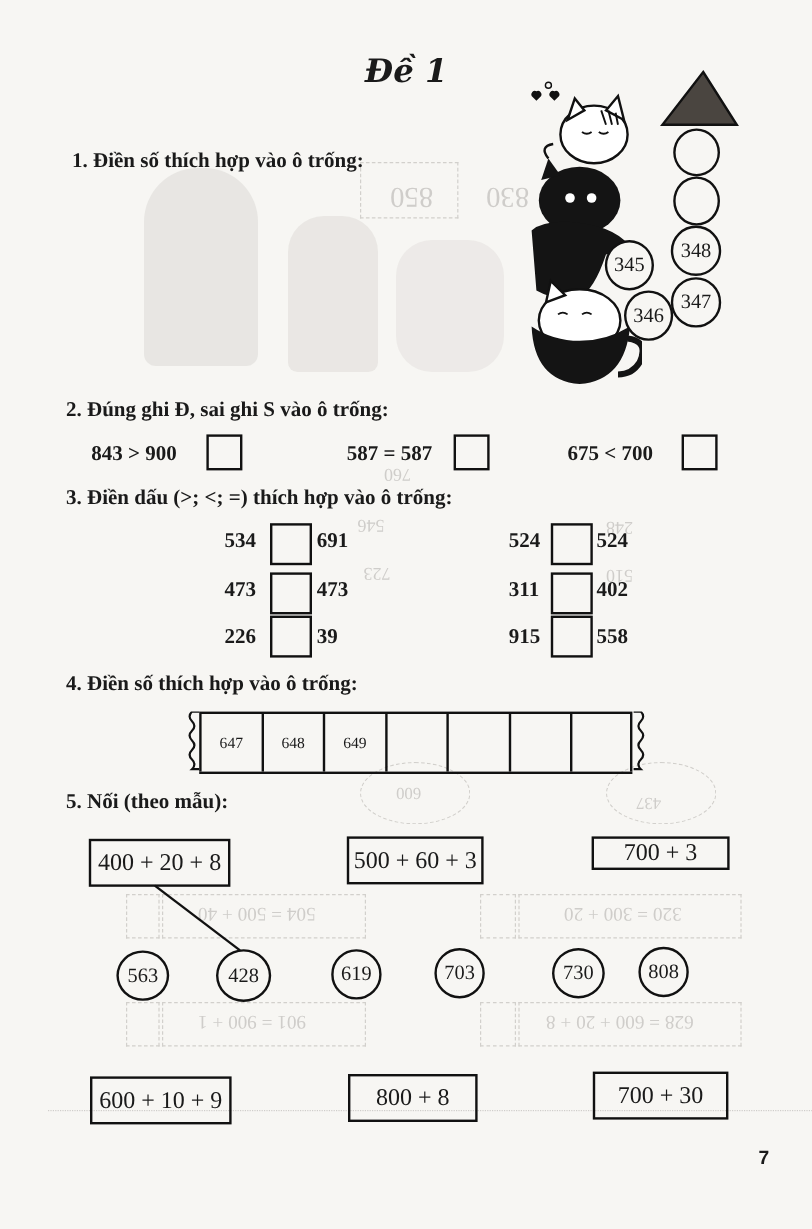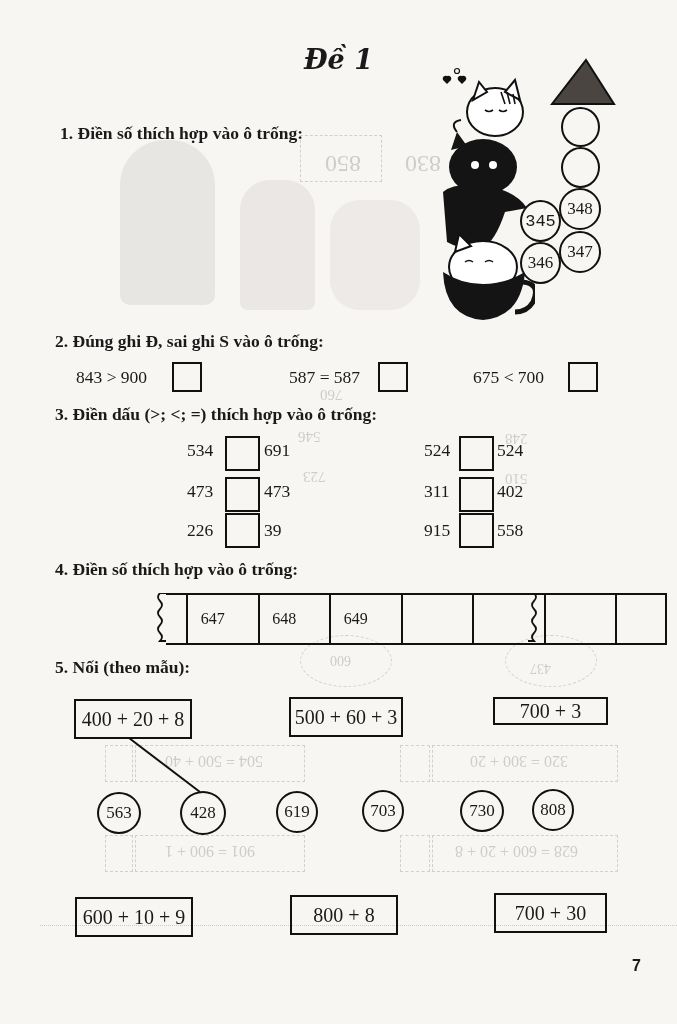--- a/index.html
+++ b/index.html
@@ -11,36 +11,35 @@
   }
   .abs { position: absolute; }
   .ghost { position: absolute; color: #cfcdca; font-family: "Liberation Serif", serif; }
   .ghost-box { position: absolute; border: 1px dashed #d2d0cc; }
   .title {
     left: 0; width: 677px; top: 44px; text-align: center;
     font-size: 27px; font-style: italic; font-weight: bold;
     font-family: "DejaVu Serif", serif;
   }
   .heading { font-size: 17.5px; font-weight: bold; white-space: nowrap; }
-  .val { font-size: 17.5px; white-space: nowrap; }
+  .val { font-size: 17.5px; white-space: nowrap; font-weight: bold; }
   .sq { position: absolute; border: 2px solid #111; background: transparent; box-sizing: border-box; }
   .circle {
     position: absolute; border: 2px solid #111; border-radius: 50%;
     box-sizing: border-box; display: flex; align-items: center; justify-content: center;
     font-size: 17px; background: #f7f6f3;
   }
   .tape {
     position: absolute; left: 166px; top: 593px; height: 48px;
     display: flex; border-top: 2px solid #111; border-bottom: 2px solid #111;
   }
   .tape .cell {
     width: 51.5px; height: 48px; box-sizing: border-box;
     border-left: 2px solid #111; display: flex; align-items: center; justify-content: center;
-    font-size: 16px;
-    margin-left: 20px;
+    font-size: 13px;
   }
   .tape .cell:last-child { border-right: 2px solid #111; }
   .expr {
     position: absolute; border: 2px solid #111; box-sizing: border-box;
     display: flex; align-items: center; justify-content: center;
     font-size: 20px; background: transparent; white-space: nowrap;
   }
   .oval {
     position: absolute; border: 2px solid #111; border-radius: 50%;
     box-sizing: border-box; display: flex; align-items: center; justify-content: center;
@@ -117,21 +116,21 @@
   </svg>
 </div>
 
 <svg class="abs" style="left:550px;top:58px;" width="66" height="50" viewBox="0 0 66 50">
   <polygon points="36,2 64,46 2,46" fill="#4a4540" stroke="#111" stroke-width="2"></polygon>
 </svg>
 <div class="circle" style="left:561px;top:107px;width:39px;height:40px;"></div>
 <div class="circle" style="left:561px;top:147px;width:39px;height:41px;"></div>
 <div class="circle" style="left:559px;top:188px;width:42px;height:42px;">348</div>
 <div class="circle" style="left:559px;top:231px;width:42px;height:42px;">347</div>
-<div class="circle" style="left:520px;top:200px;width:41px;height:42px;font-family:Liberation Mono, monospace;">345</div>
+<div class="circle" style="left:504px;top:200px;width:41px;height:42px;">345</div>
 <div class="circle" style="left:520px;top:242px;width:41px;height:42px;">346</div>
 
 <div class="abs heading" style="left:55px;top:331px;">2. Đúng ghi Đ, sai ghi S vào ô trống:</div>
 
 <span class="abs val" style="left:76px;top:367px;">843 &gt; 900</span>
 <div class="sq" style="left:172px;top:362px;width:30px;height:30px;"></div>
 
 <span class="abs val" style="left:289px;top:367px;">587 = 587</span>
 <div class="sq" style="left:378px;top:362px;width:30px;height:30px;"></div>
 

